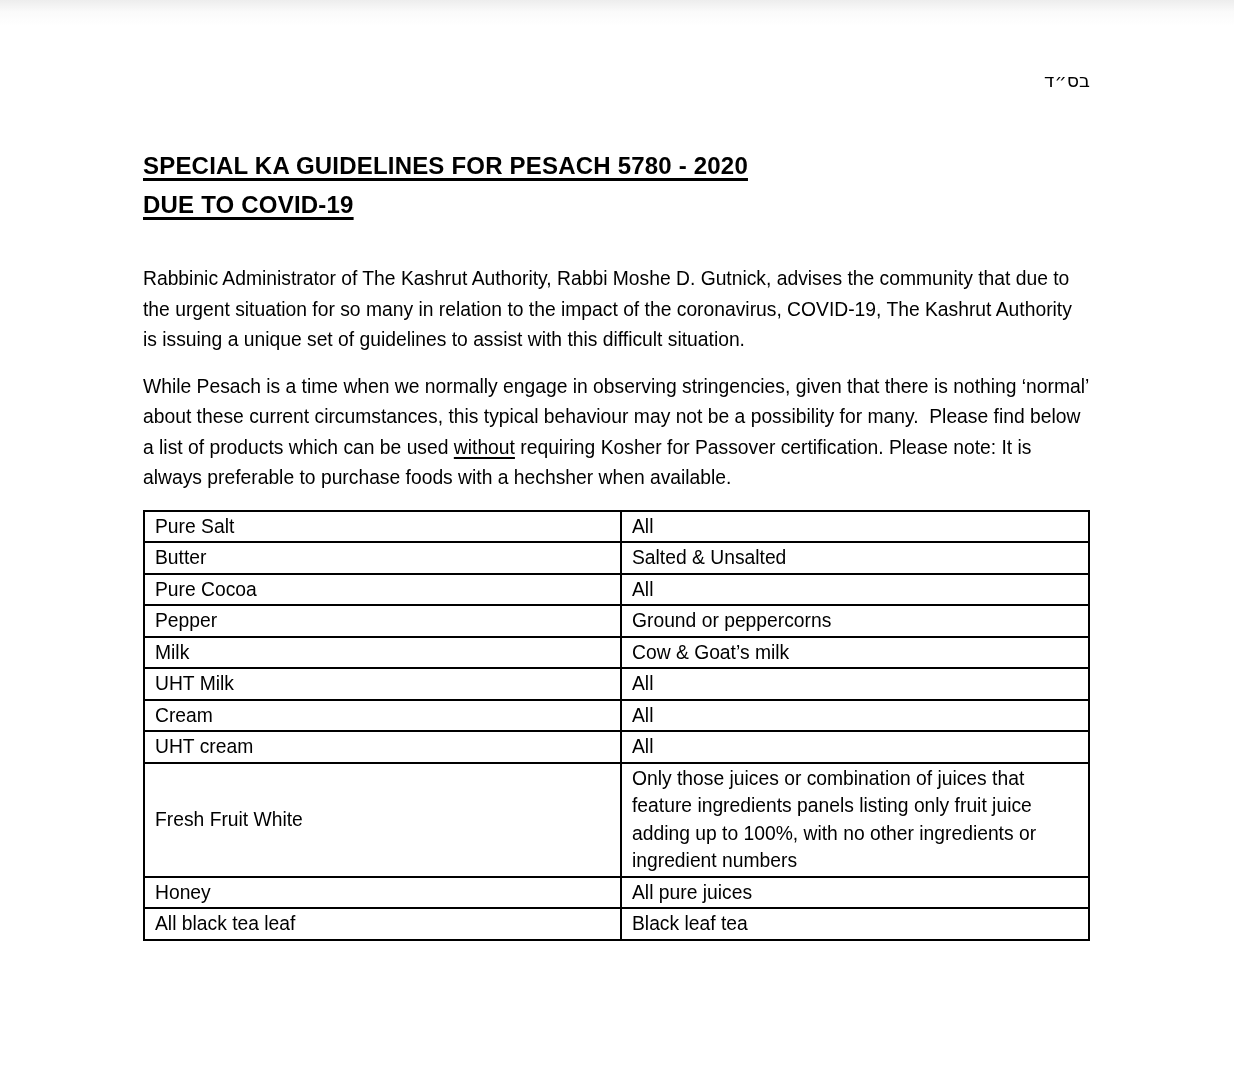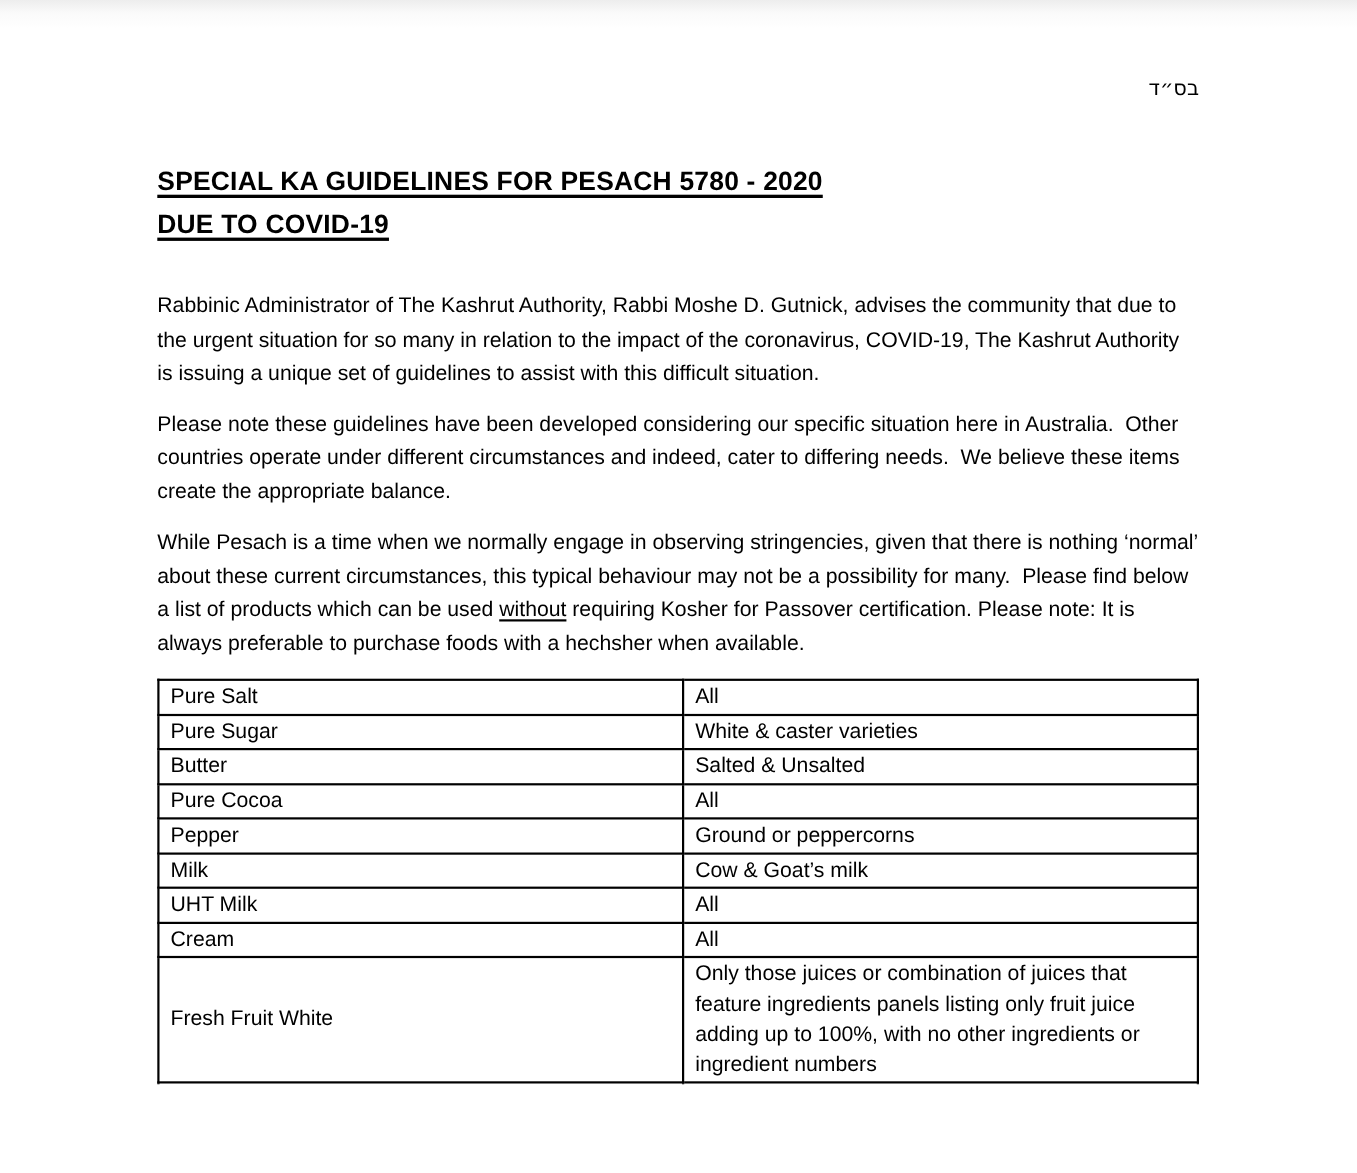--- a/index.html
+++ b/index.html
@@ -82,37 +82,32 @@
 <div class="page">
   <div class="top-shadow"></div>
   <div class="content">
 
     <div class="bsd">בס״ד</div>
 
     <h1 class="title"><span class="tline">SPECIAL KA GUIDELINES FOR PESACH 5780 - 2020</span><br><span class="tline">DUE TO COVID-19</span></h1>
 
     <p class="body-par">Rabbinic Administrator of The Kashrut Authority, Rabbi Moshe D. Gutnick, advises the community that due to the urgent situation for so many in relation to the impact of the coronavirus, COVID-19, The Kashrut Authority is issuing a unique set of guidelines to assist with this difficult situation.</p>
 
-    <p class="body-par">Please note these guidelines have been developed considering our specific situation here in Australia.  Other countries operate under different circumstances and indeed, cater to differing needs.  We believe these items create the appropriate balance.</p>
 
     <p class="body-par"><span>While Pesach is a time when we normally engage in observing stringencies, given that there is nothing ‘normal’ about these current circumstances, this typical behaviour may not be a possibility for many.  Please find below a list of products which can be used </span><span class="u-word">without</span><span> requiring Kosher for Passover certification. Please note: It is always preferable to purchase foods with a hechsher when available.</span></p>
 
     <table class="guidelines">
       <colgroup>
           <col style="width:477px">
           <col>
         </colgroup>
       <tbody>
         <tr>
           <td class="col-item">Pure Salt</td>
           <td class="col-detail">All</td>
-        </tr>
-        <tr>
-          <td class="col-item">Pure Sugar</td>
-          <td class="col-detail">White &amp; caster varieties</td>
         </tr>
         <tr>
           <td class="col-item">Butter</td>
           <td class="col-detail">Salted &amp; Unsalted</td>
         </tr>
         <tr>
           <td class="col-item">Pure Cocoa</td>
           <td class="col-detail">All</td>
         </tr>
         <tr>
@@ -125,20 +120,24 @@
         </tr>
         <tr>
           <td class="col-item">UHT Milk</td>
           <td class="col-detail">All</td>
         </tr>
         <tr>
           <td class="col-item">Cream</td>
           <td class="col-detail">All</td>
         </tr>
         <tr>
+          <td class="col-item">UHT cream</td>
+          <td class="col-detail">All</td>
+        </tr>
+        <tr>
           <td class="col-item">Fresh Fruit White</td>
           <td class="col-detail">Only those juices or combination of juices that feature ingredients panels listing only fruit juice adding up to 100%, with no other ingredients or ingredient numbers</td>
         </tr>
         <tr>
           <td class="col-item">Honey</td>
           <td class="col-detail">All pure juices</td>
         </tr>
         <tr>
           <td class="col-item">All black tea leaf</td>
           <td class="col-detail">Black leaf tea</td>

